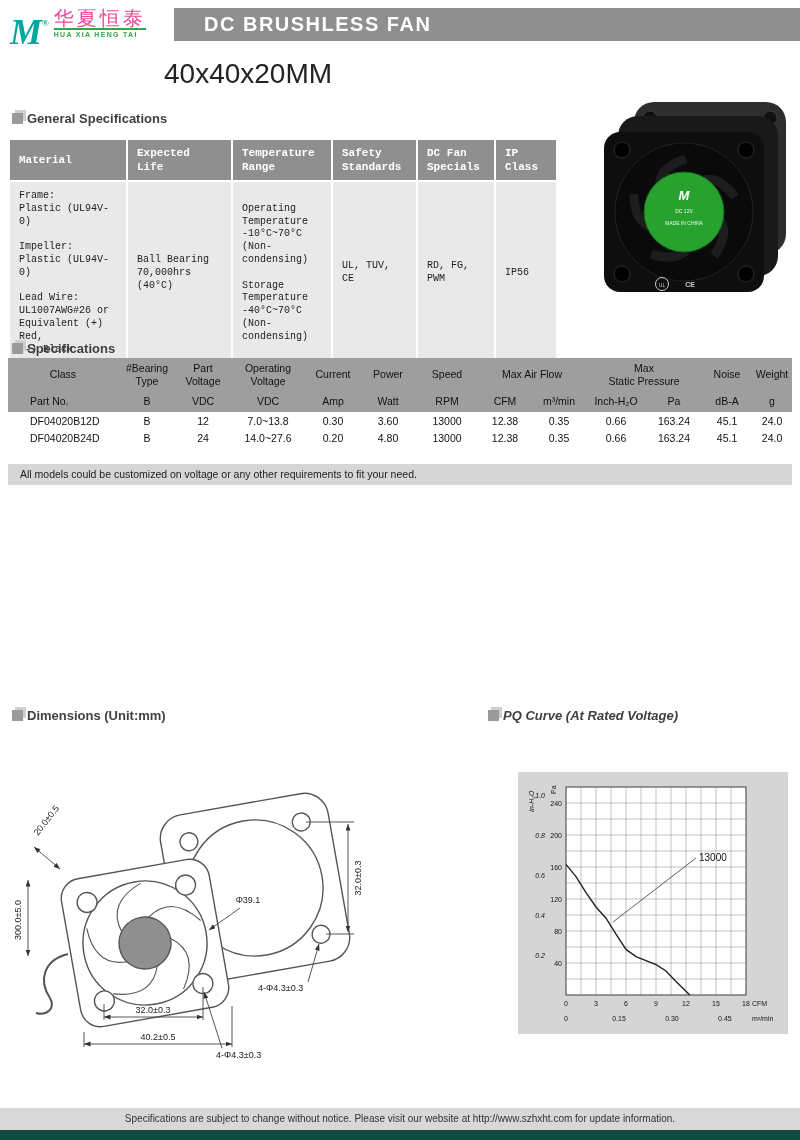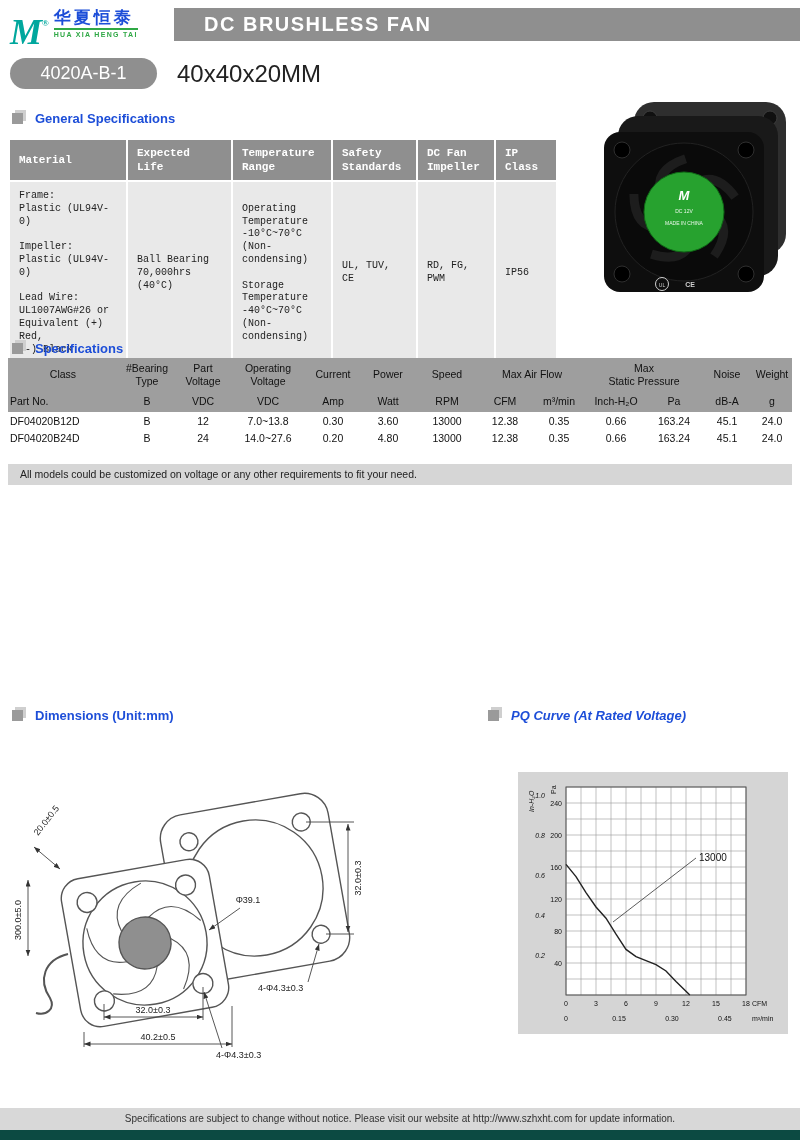--- a/index.html
+++ b/index.html
@@ -6,29 +6,29 @@
   html,body { width:800px; background:#fff; font-family:"Liberation Sans", sans-serif; }
   .page { position:relative; width:800px; height:1140px; background:#fff; overflow:hidden; }
 
   
   .banner { position:absolute; left:174px; top:8px; width:630px; height:33px; background:#8f8f8f;
             color:#fff; font-size:20px; font-weight:bold; letter-spacing:1.5px; line-height:33px; padding-left:30px; }
   .logo { position:absolute; left:10px; top:3px; display:flex; gap:5px; align-items:flex-start; }
   .logo-m { font-family:"Liberation Serif", serif; font-size:36px; font-weight:bold; font-style:italic; color:#00a79d; line-height:40px; }
   .logo-reg { font-size:9px; color:#00a79d; vertical-align:18px; }
   .logo-txt { padding-top:6px; }
-  .logo-cn { font-size:17px; font-weight:bold; color:#1d4ed8; letter-spacing:3px; line-height:18px; }
+  .logo-cn { font-size:20px; font-weight:normal; color:#ec4899; letter-spacing:3px; line-height:18px; }
   .logo-en { font-size:7px; font-weight:bold; color:#2fa845; letter-spacing:1.3px; border-top:2px solid #2fa845; padding-top:1px; margin-top:1px; }
 
   .model-badge { position:absolute; left:10px; top:58px; width:147px; height:31px; background:#8f8f8f; border-radius:16px;
                  color:#fff; font-size:18px; text-align:center; line-height:31px; }
-  .size-label { position:absolute; left:177px; top:58px; height:31px; line-height:31px; font-size:24px; color:#222; }
-
-  
-  .sec { position:absolute; display:flex; align-items:center; gap:12px; font-size:13px; font-weight:bold; color:#1d4ed8;text-align:right; }
+  .size-label { position:absolute; left:164px; top:58px; height:31px; line-height:31px; font-size:28px; color:#222; }
+
+  
+  .sec { position:absolute; display:flex; align-items:center; gap:4px; font-size:13px; font-weight:bold; color:#404040;text-align:right; }
   .sec .bullet { width:11px; height:11px; background:#9a9a9a; box-shadow:3px -3px 0 0 #cfcfcf; }
   #sec-general { left:12px; top:111px; }
   #sec-specs   { left:12px; top:341px; }
   #sec-dim     { left:12px; top:708px; }
   #sec-pq      { left:488px; top:708px;font-style:italic; }
 
   
   table { border-collapse:collapse; table-layout:fixed; }
   .gtable { position:absolute; left:8px; top:138px; width:548px;font-family:Liberation Mono, monospace; }
   .gtable th { background:#8f8f8f; color:#fff; font-size:11px; font-weight:bold; text-align:left;
@@ -37,21 +37,21 @@
   .gtable td { background:#e9e9e9; color:#222; font-size:10px; padding:8px 9px; border:2px solid #fff;
                vertical-align:middle; line-height:1.28; white-space:pre-line; }
 
   
   .stable { position:absolute; left:8px; top:358px; width:784px; }
   .stable th { background:#9e9e9e; color:#111; font-weight:normal; font-size:10.5px; text-align:center;
                vertical-align:middle; padding:2px; line-height:1.25; white-space:pre-line; }
   .stable tr.h1 th { height:34px; }
   .stable tr.h2 th { height:20px; }
   .stable td { background:#fff; font-size:10.5px; text-align:center; height:17px; padding:1px 2px; color:#111; }
-  .stable .c0 { text-align:left; padding-left:2px; }
+  .stable .c0 { text-align:left; padding-left:22px; }
   .note-bar { position:absolute; left:8px; top:464px; width:784px; height:21px; background:#d6d6d6;
               font-size:10.5px; color:#222; line-height:21px; padding-left:12px; }
 
   
   .fan-photo { position:absolute; left:598px; top:96px; width:195px; height:205px; }
   .fl-m  { font-size:13px; font-weight:bold; font-style:italic; fill:#fff; }
   .fl-s  { font-size:5px; fill:#eaf7ea; }
   .fl-c  { font-size:5px; fill:#cfcfcf; }
   .fl-ce { font-size:7px; font-weight:bold; fill:#cfcfcf; }
 
@@ -77,21 +77,20 @@
 
   <div class="logo">
     <div class="logo-m"><span>M</span><span class="logo-reg">®</span></div>
     <div class="logo-txt">
       <div class="logo-cn">华夏恒泰</div>
       <div class="logo-en">HUA XIA HENG TAI</div>
     </div>
   </div>
   <div class="banner">DC BRUSHLESS FAN</div>
 
-  <div class="model-badge">4020A-B-1</div>
   <div class="size-label">40x40x20MM</div>
 
   <div class="sec" id="sec-general">
     <span class="bullet"></span>
     <span>General Specifications</span>
   </div>
 
   <table class="gtable">
     <colgroup>
         <col style="width:118px">
@@ -103,21 +102,21 @@
       </colgroup>
     <thead>
       <tr>
         <th>Material</th>
         <th>Expected Life</th>
         <th>Temperature
 Range</th>
         <th>Safety
 Standards</th>
         <th>DC Fan
-Impeller</th>
+Specials</th>
         <th>IP Class</th>
       </tr>
     </thead>
     <tbody>
       <tr>
         <td>Frame:
 Plastic (UL94V-0)
 
 Impeller:
 Plastic (UL94V-0)

